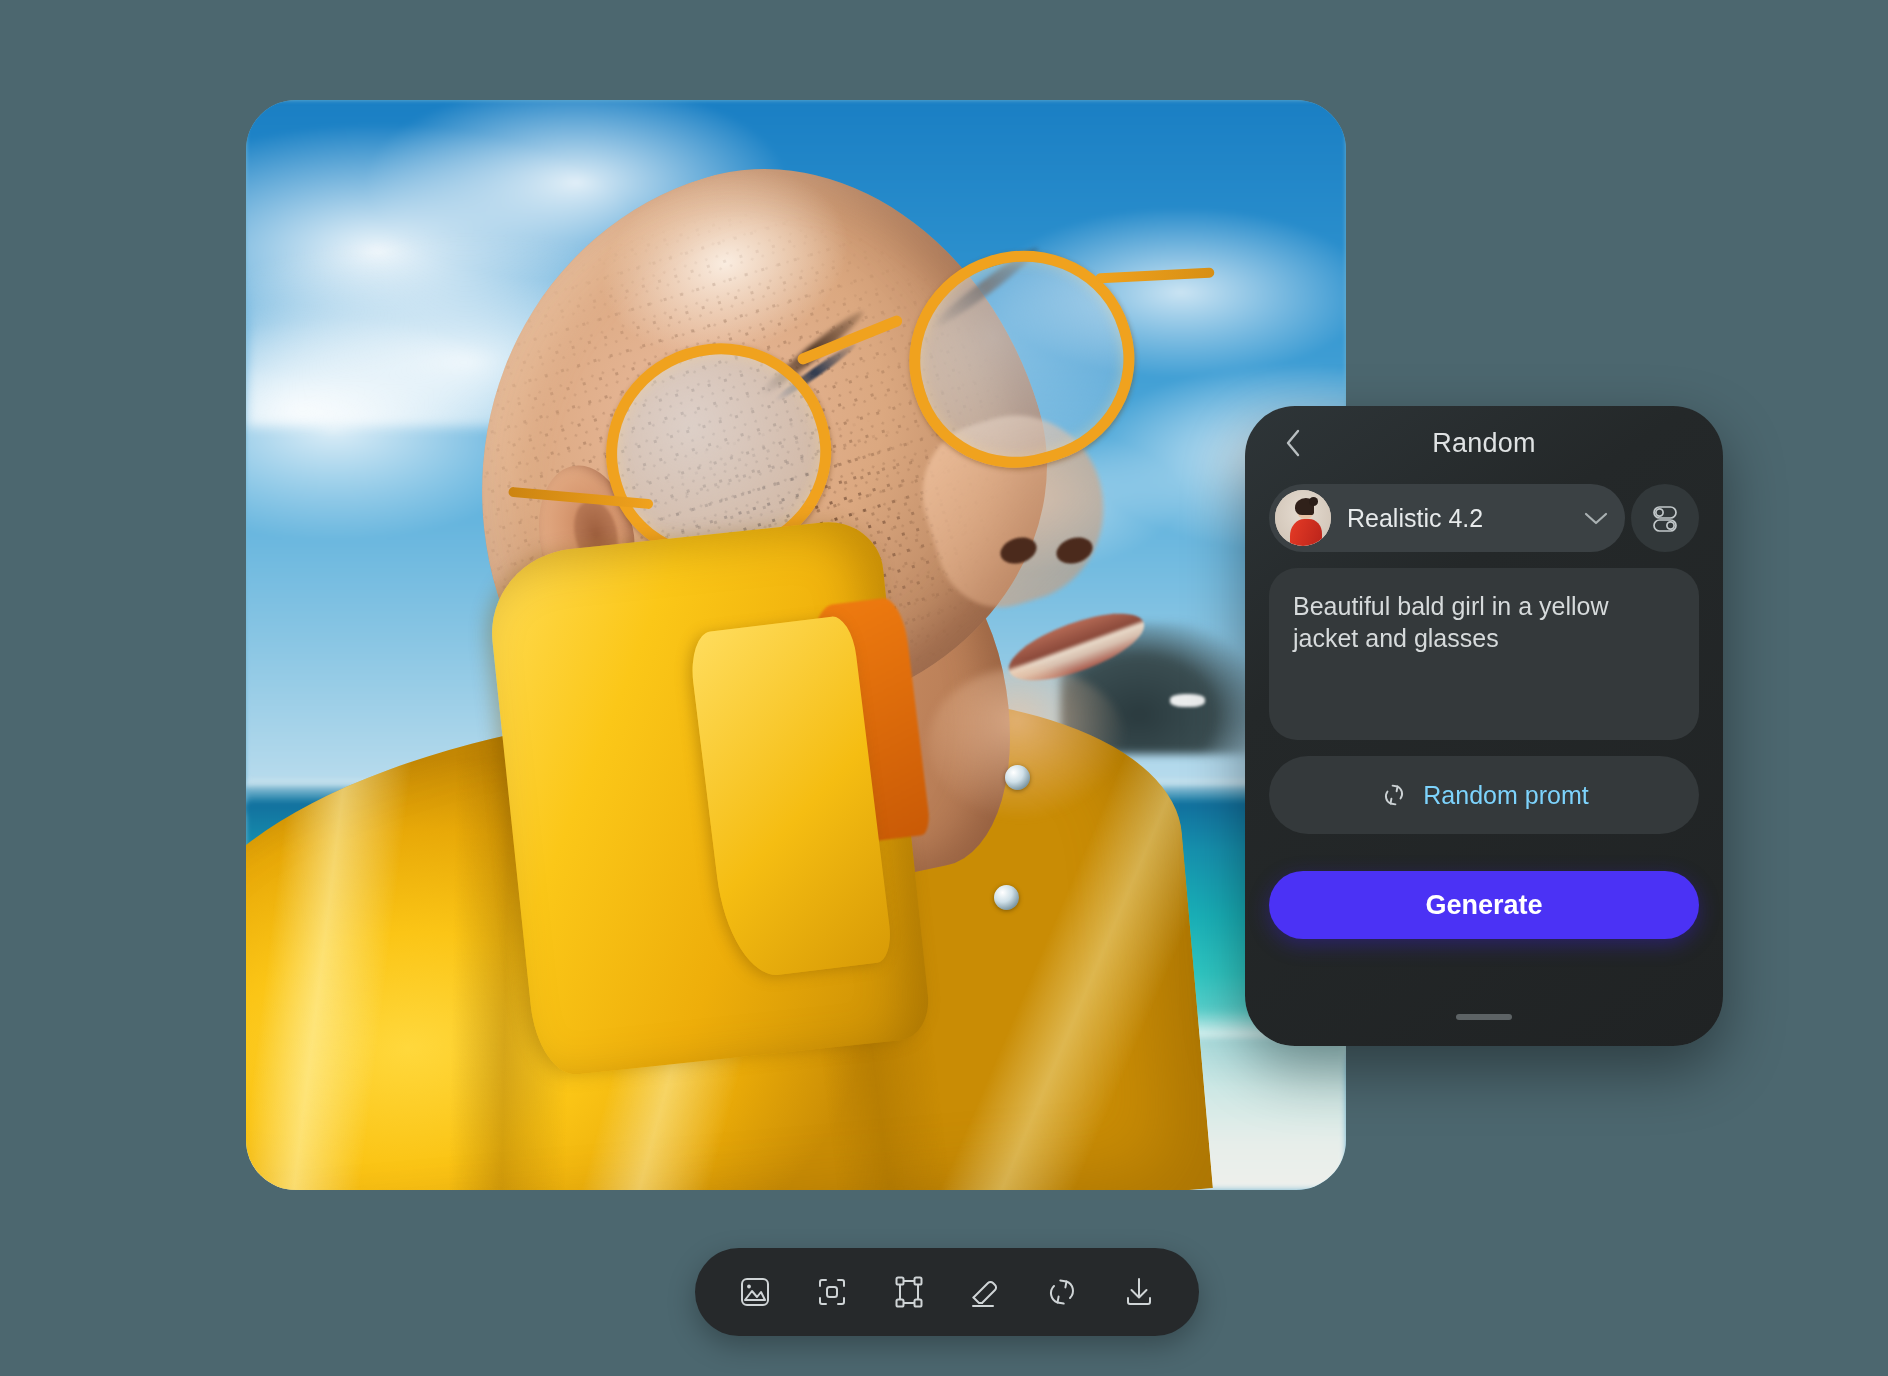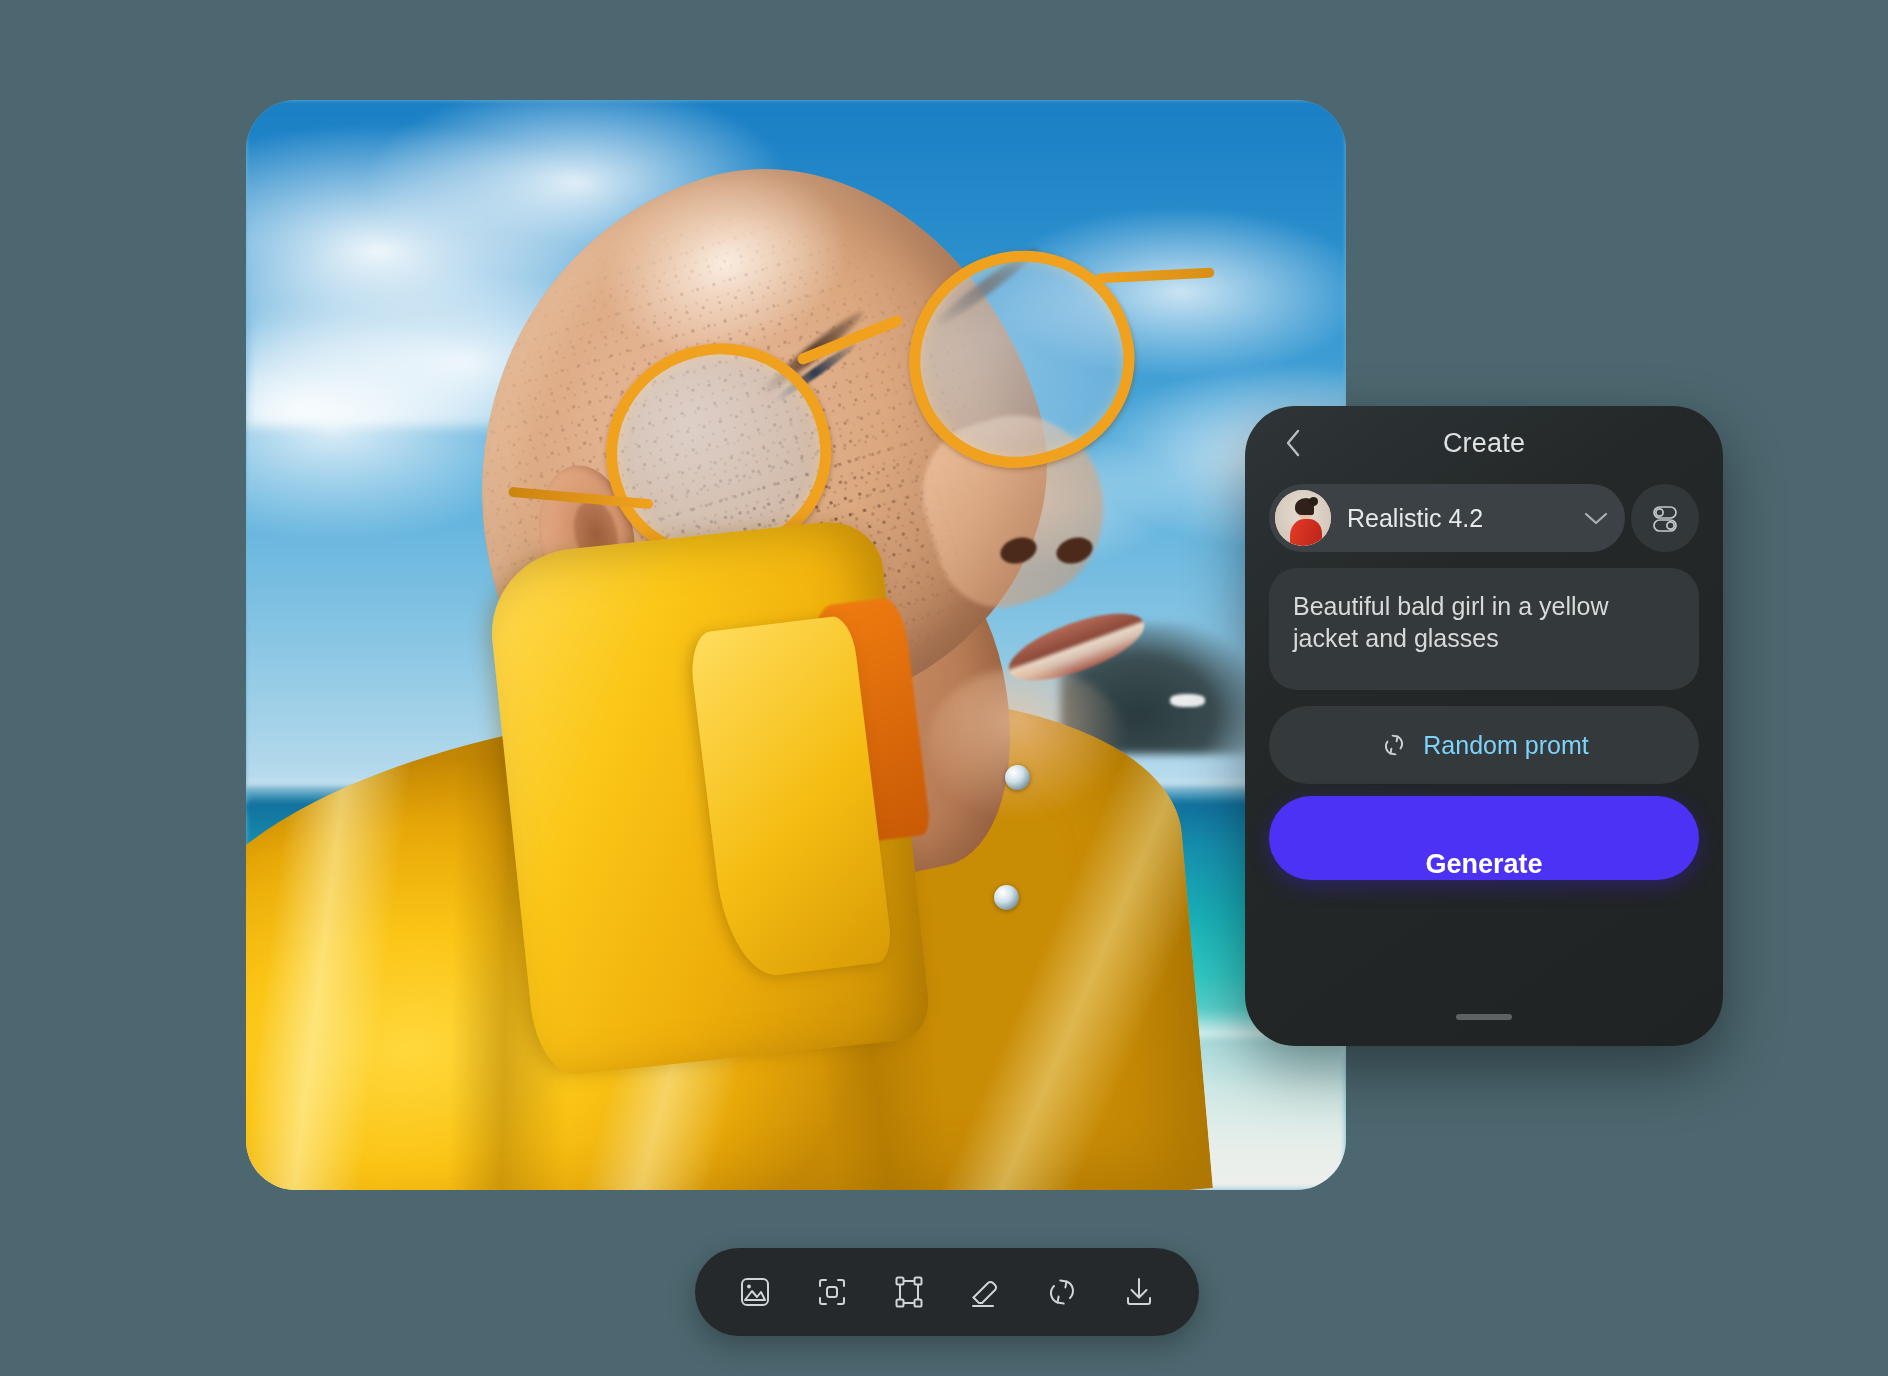--- a/index.html
+++ b/index.html
@@ -333,43 +333,43 @@
   }
   .model-name { font-size: 25px; color: #e7eaeb; margin-left: 16px; flex: 1; }
   .settings-btn {
     width: 68px; height: 68px; border-radius: 50%;
     background: #32383a;
     display: flex; align-items: center; justify-content: center;
     flex: none; cursor: pointer;
   }
   .prompt-box {
     margin-top: 16px;
-    height: 122px;
+    height: 172px;
     background: #34393b;
     border-radius: 28px;
     padding: 22px 24px;
   }
   .prompt-text {
     font-size: 25px; line-height: 1.28; color: #d6dadb;
   }
   .random-btn {
     margin-top: 16px;
     height: 78px;
     background: #34393b;
     border-radius: 39px;
     display: flex; align-items: center; justify-content: center;
     gap: 14px; cursor: pointer;
   }
   .random-label { font-size: 25px; color: #7dd3fc; }
   .generate-btn {
-    margin-top: 12px;
-    height: 84px;
+    margin-top: 37px;
+    height: 68px;
     background: #4b32f5;
     border-radius: 42px;
-    display: flex; align-items: flex-end; justify-content: center;
+    display: flex; align-items: center; justify-content: center;
     cursor: pointer;
     box-shadow: 0 6px 20px rgba(60,30,230,.35);
   }
   .generate-label { font-size: 27px; color: #fff; font-weight: 700; }
   .home-indicator {
     position: absolute; left: 50%; bottom: 26px;
     transform: translateX(-50%);
     width: 56px; height: 6px;
     background: #5d6365; border-radius: 3px;
   }
@@ -451,21 +451,21 @@
 <div class="create-panel">
 
   <div class="panel-header">
     <div class="back-btn">
       <span>
         <svg width="20" height="32" viewBox="0 0 20 32" fill="none">
           <path d="M15 4 L5 16 L15 28" stroke="#b9bfc1" stroke-width="2.4" stroke-linecap="round" stroke-linejoin="round"></path>
         </svg>
       </span>
     </div>
-    <div class="panel-title">Create</div>
+    <div class="panel-title">Random</div>
   </div>
 
   <div class="model-row">
     <div class="model-select">
       <div class="avatar">
         <div class="av-bg"></div>
         <div class="av-body"></div>
         <div class="av-head"></div>
         <div class="av-hair"></div>
         <div class="av-bun"></div>

